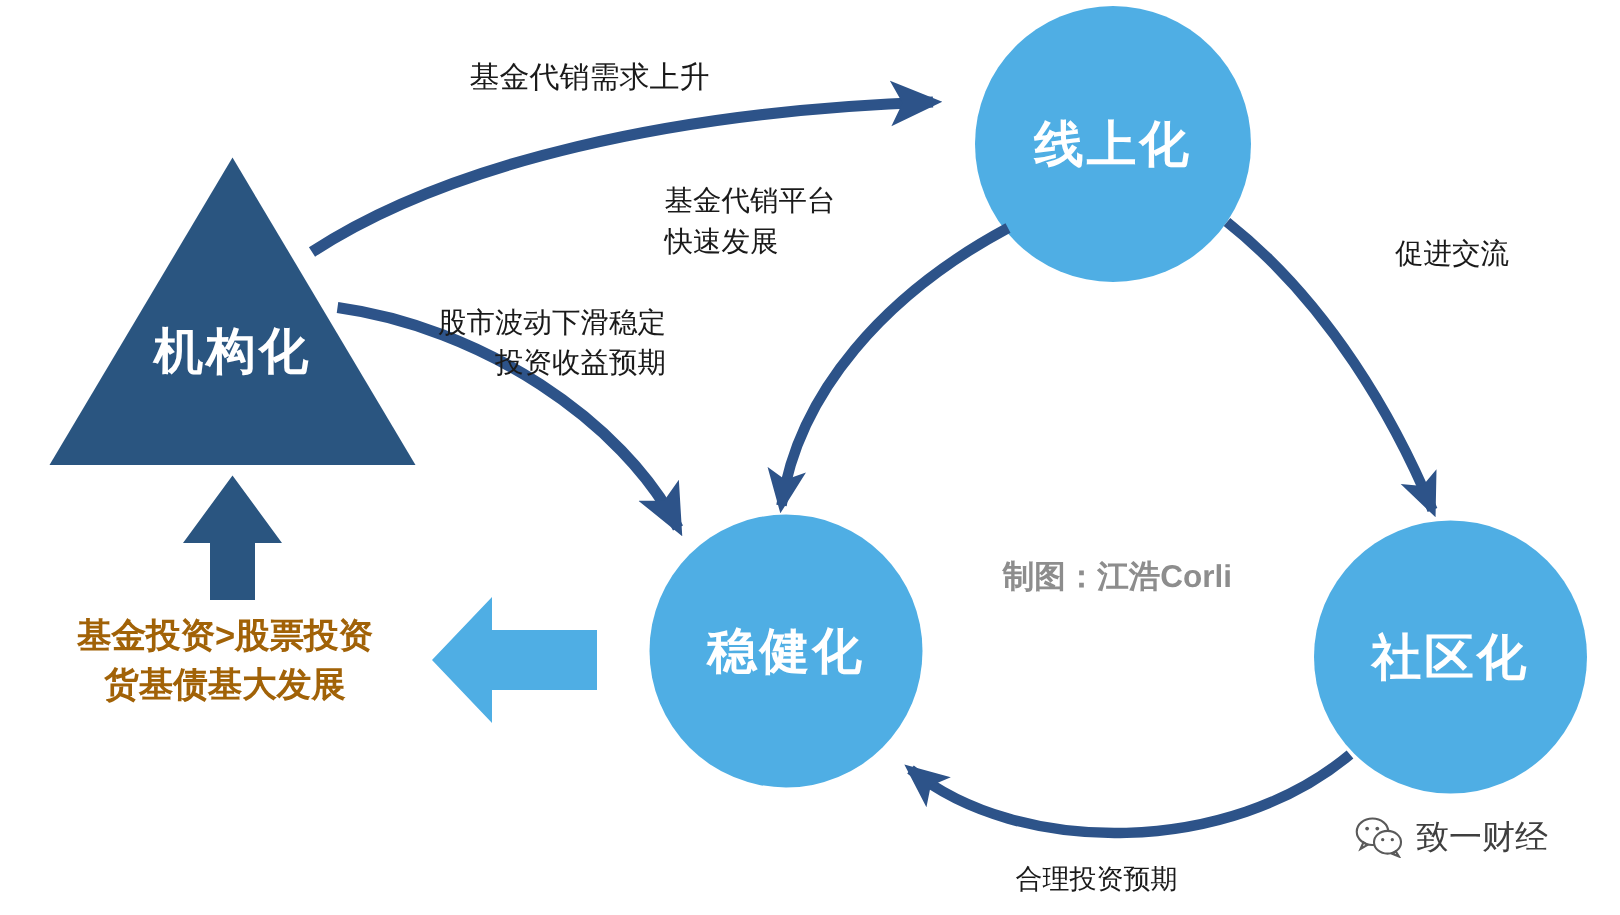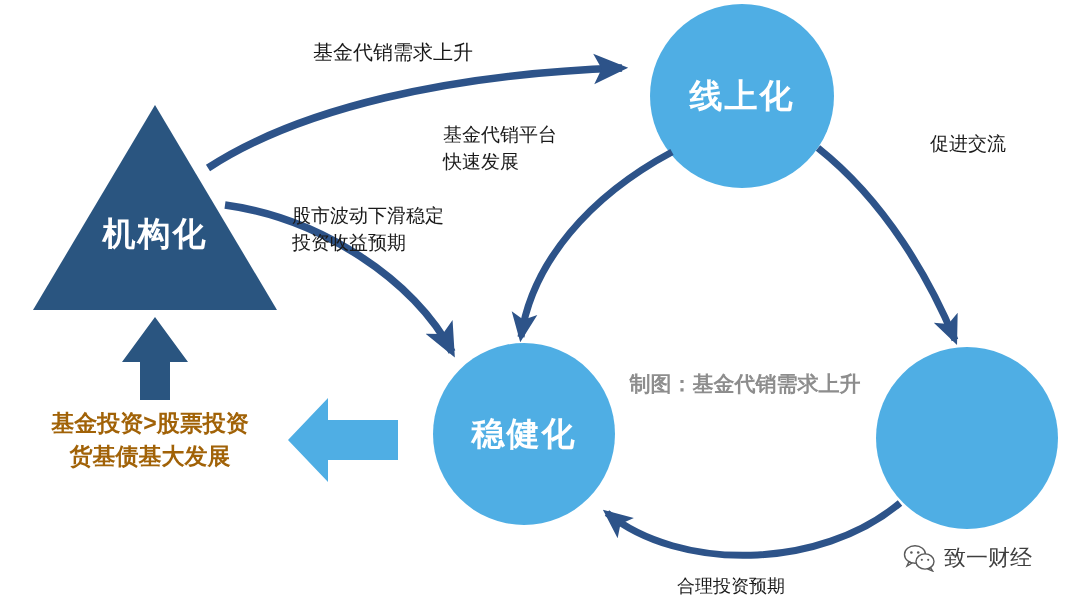--- a/index.html
+++ b/index.html
@@ -120,35 +120,36 @@
 
     <polygon points="155,317 188,362 170,362 170,400 140,400 140,362 122,362" fill="#2A5580"></polygon>
   </svg>
 
   <div class="node-label" style="left:642px; top:74px; width:200px; font-size:33px;">线上化</div>
 
   <div class="node-label" style="left:55px; top:212px; width:200px; font-size:33px;">机构化</div>
 
   <div class="node-label" style="left:424px; top:412px; width:200px; font-size:33px;">稳健化</div>
 
+  <div class="node-label" style="left:867px; top:416px; width:200px; font-size:33px;">社区化</div>
 
   <div class="edge-label" style="left:443px; top:122px;">基金代销平台
 快速发展</div>
 
   <div class="edge-label" style="left:313px; top:38px; font-size:20px;">基金代销需求上升</div>
 
-  <div class="edge-label" style="left:292px; top:203px; ">股市波动下滑稳定
+  <div class="edge-label" style="left:292px; top:203px; text-align:right;">股市波动下滑稳定
 投资收益预期</div>
 
-  <div class="edge-label" style="left:930px; top:131px;">促进交流</div>
+  <div class="edge-label" style="left:930px; top:157px;">促进交流</div>
 
   <div class="edge-label" style="left:677px; top:574px; font-size:18px;">合理投资预期</div>
 
 
-  <div class="center-credit" style="left:620px; top:370px; width:250px;">制图：基金代销需求上升</div>
+  <div class="center-credit" style="left:620px; top:370px; width:250px;">制图：江浩Corli</div>
 
   <div class="callout-text" style="left:16px; top:407px; width:268px;">基金投资&gt;股票投资
 货基债基大发展</div>
 
   <div class="brand" style="left:903px; top:543px;align-items:center;">
     <svg width="34" height="28" viewBox="0 0 34 28">
       <ellipse cx="12" cy="10.5" rx="10.5" ry="8.8" fill="none" stroke="#5a5a5a" stroke-width="1.4"></ellipse>
       <path d="M 6 17.5 L 4 22 L 8.6 19.3 Z" fill="none" stroke="#5a5a5a" stroke-width="1.4"></path>
       <circle cx="8.4" cy="8.4" r="1.25" fill="#5a5a5a"></circle>
       <circle cx="15.2" cy="8.4" r="1.25" fill="#5a5a5a"></circle>

